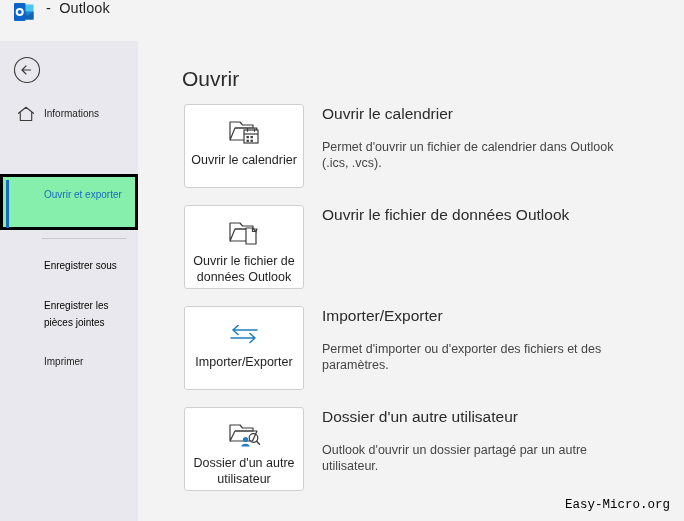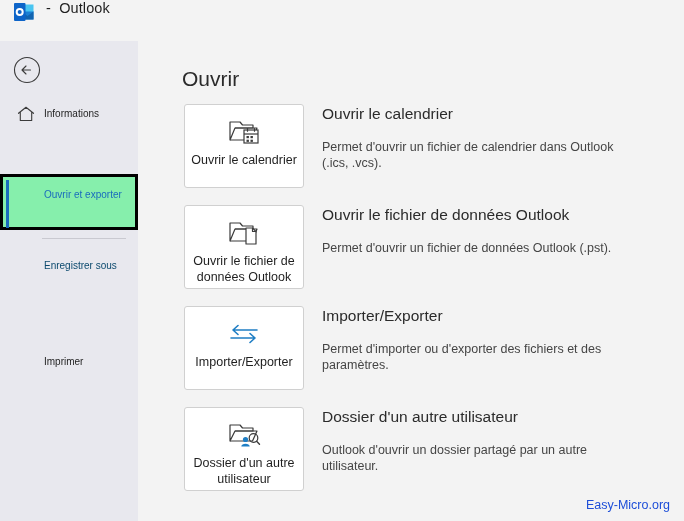--- a/index.html
+++ b/index.html
@@ -89,21 +89,21 @@
     color: #1a6bbd;
     left: 41px;
     top: 10px;
   }
   .nav-divider {
     position: absolute;
     left: 42px; top: 197px;
     width: 84px; height: 1px;
     background: #c9c9d0;
   }
-  .nav-disabled { color: #0c4a6e; }
+  .nav-disabled { color: #000000; }
   .nav-enregistrer-sous { top: 217px; height: 20px; }
   .nav-enregistrer-pieces { top: 257px; height: 38px; }
   .nav-imprimer { top: 313px; height: 20px; }
   .nav-item.nav-enregistrer-sous .nav-label,
   .nav-item.nav-enregistrer-pieces .nav-label,
   .nav-item.nav-imprimer .nav-label {
     left: 44px;
     top: 0;
   }
 
@@ -173,21 +173,22 @@
     margin-top: 16px;
     font-size: 12.5px;
     line-height: 16px;
     color: #454545;
   }
 
   .watermark {
     position: absolute;
     right: 14px; bottom: 9px;
     font-size: 12.5px;
-    color: #1d4ed8;
+    color: #000000;
+    font-family: Liberation Mono, monospace;
   }
 </style>
 </head>
 <body>
 
 <div class="titlebar">
   <span class="app-logo">
     <svg viewBox="0 0 24 24" width="24" height="24">
       <rect x="9.5" y="4.5" width="12" height="7.5" fill="#49c5f1"></rect>
       <rect x="9.5" y="11.5" width="12" height="8" fill="#1a7fd4"></rect>
@@ -222,20 +223,23 @@
     <span class="accent-bar"></span>
     <span class="nav-label">Ouvrir et exporter</span>
   </div>
 
   <div class="nav-divider"></div>
 
   <div class="nav-item nav-enregistrer-sous">
     <span class="nav-label nav-disabled">Enregistrer sous</span>
   </div>
 
+  <div class="nav-item nav-enregistrer-pieces">
+    <span class="nav-label nav-disabled">Enregistrer les pièces jointes</span>
+  </div>
 
   <div class="nav-item nav-imprimer">
     <span class="nav-label">Imprimer</span>
   </div>
 </div>
 
 <div class="main">
 
   <div class="page-title">Ouvrir</div>
 
@@ -270,21 +274,20 @@
           <path d="M4 6 H14 L16.5 9 H27 V12 H9 L4 24 Z" fill="none" stroke="#3b3b3b" stroke-width="1.2" stroke-linejoin="round"></path>
           <path d="M9 12 H31 L26.5 24 H4" fill="none" stroke="#3b3b3b" stroke-width="1.2" stroke-linejoin="round"></path>
           <path d="M20 11 H26.5 L30 14.5 V27 H20 Z" fill="#ffffff" stroke="#3b3b3b" stroke-width="1.2" stroke-linejoin="round"></path>
           <path d="M26.5 11 V14.5 H30" fill="none" stroke="#3b3b3b" stroke-width="1.2" stroke-linejoin="round"></path>
         </svg>
       </span>
       <span class="card-label">Ouvrir le fichier de données Outlook</span>
     </div>
     <div class="option-text">
       <div class="option-heading">Ouvrir le fichier de données Outlook</div>
-      <div class="option-desc">Permet d'ouvrir un fichier de données Outlook (.pst).</div>
     </div>
   </div>
 
   <div class="option-row row-2">
     <div class="option-card">
       <span class="card-icon">
         <svg viewBox="0 0 36 32" width="36" height="32">
           <path d="M31 12 H7 M12 7.5 L7 12 L12 16.5" fill="none" stroke="#1f7ec4" stroke-width="1.6" stroke-linecap="round" stroke-linejoin="round"></path>
           <path d="M5 20 H29 M24 15.5 L29 20 L24 24.5" fill="none" stroke="#1f7ec4" stroke-width="1.6" stroke-linecap="round" stroke-linejoin="round"></path>
         </svg>

